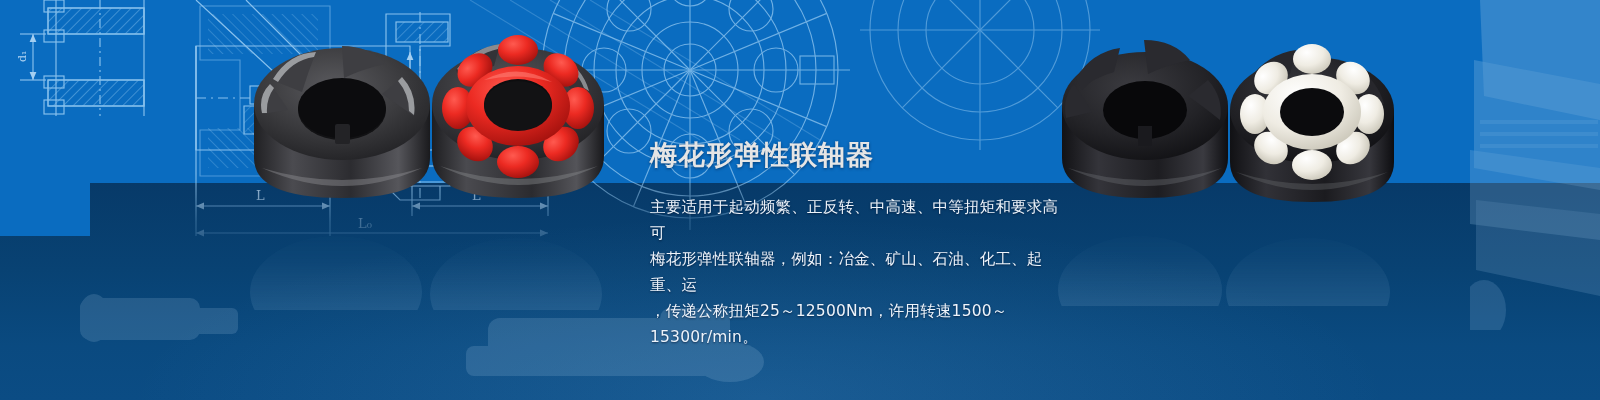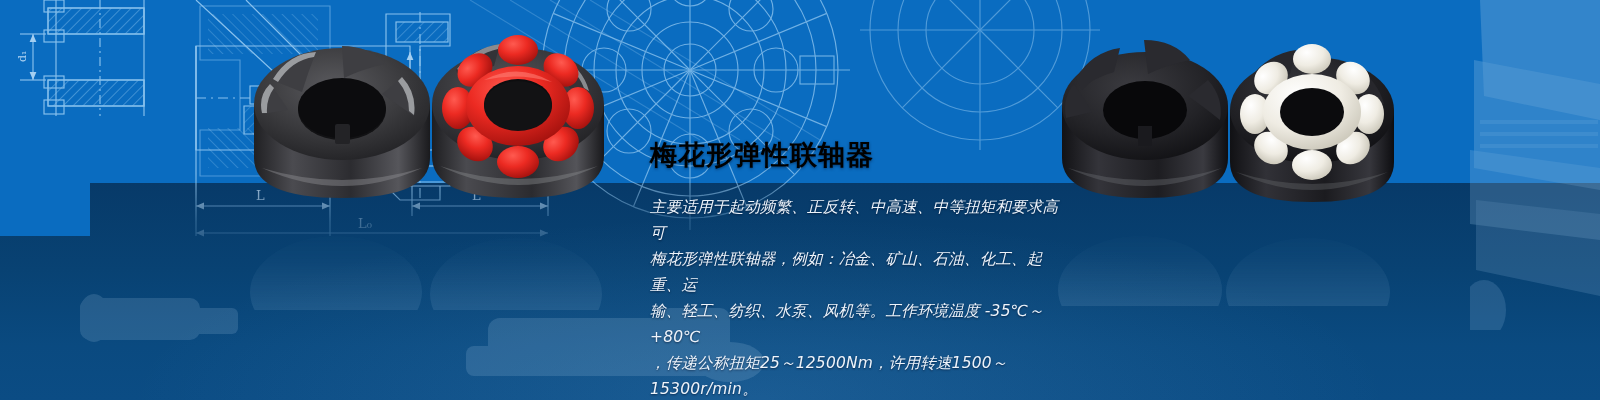--- a/index.html
+++ b/index.html
@@ -30,28 +30,28 @@
 
   
   .prod{position:absolute;}
   .reflection{position:absolute;transform:scaleY(-1);opacity:.17;
     -webkit-mask-image:linear-gradient(180deg,rgba(0,0,0,.9) 0%,rgba(0,0,0,.25) 45%,rgba(0,0,0,0) 80%);
     mask-image:linear-gradient(180deg,rgba(0,0,0,.9) 0%,rgba(0,0,0,.25) 45%,rgba(0,0,0,0) 80%);}
 
   
   .text-block{position:absolute;left:650px;top:138px;width:420px;}
   .headline{
-    font-size:27px;font-weight:700;color:#000000;letter-spacing:1px;line-height:34px;
+    font-size:27px;font-weight:700;color:#e5e5e5;letter-spacing:1px;line-height:34px;
     text-shadow:0 1px 3px rgba(0,20,50,.55);margin:0;white-space:nowrap;
   }
   .body-copy{
     margin:22px 0 0 0;font-size:15.5px;line-height:26px;color:#eef4fb;
     letter-spacing:.2px;text-shadow:0 1px 2px rgba(0,15,40,.6);
   }
-  .body-copy p{margin:0;font-style:italic;}
+  .body-copy p{margin:0;}
 </style>
 </head>
 <body>
 
 <div id="banner">
 
   <div class="band-top"></div>
   <div class="band-bottom"></div>
   <div class="band-step"></div>
   <div class="band-sheen"></div>
@@ -402,18 +402,17 @@
       </g>
       <ellipse cx="14" cy="310" rx="22" ry="30" opacity=".35"></ellipse>
     </g>
   </svg>
 
   <div class="text-block">
     <h1 class="headline">梅花形弹性联轴器</h1>
     <div class="body-copy">
       <p>主要适用于起动频繁、正反转、中高速、中等扭矩和要求高可</p>
       <p>梅花形弹性联轴器，例如：冶金、矿山、石油、化工、起重、运</p>
-      <p>输、轻工、纺织、水泵、风机等。工作环境温度 -35℃～+80℃</p>
       <p>，传递公称扭矩25～12500Nm，许用转速1500～15300r/min。</p>
     </div>
   </div>
 
 </div>
 
 </body></html>

